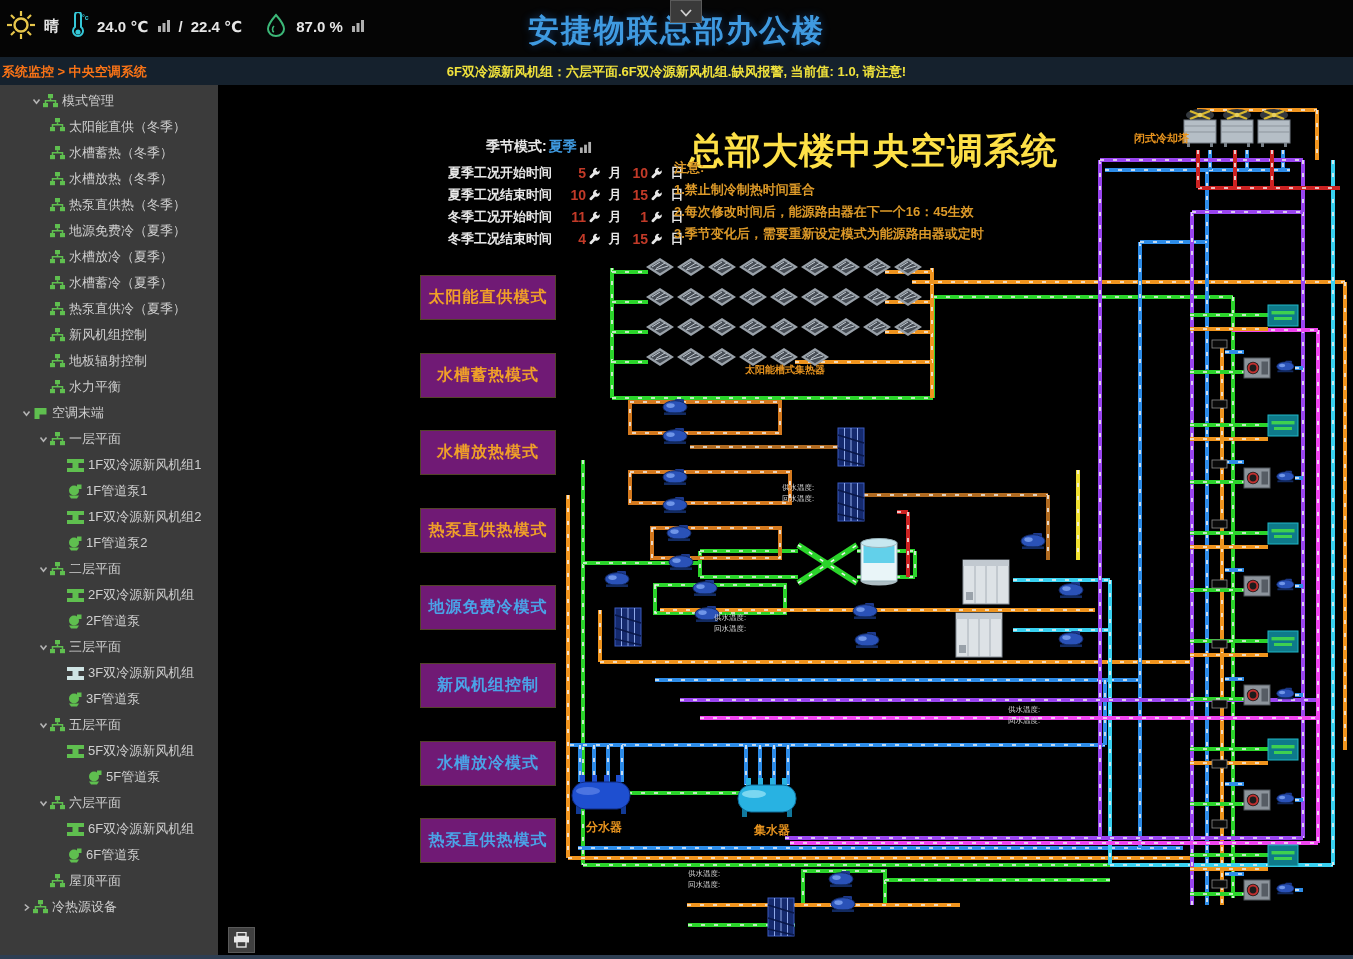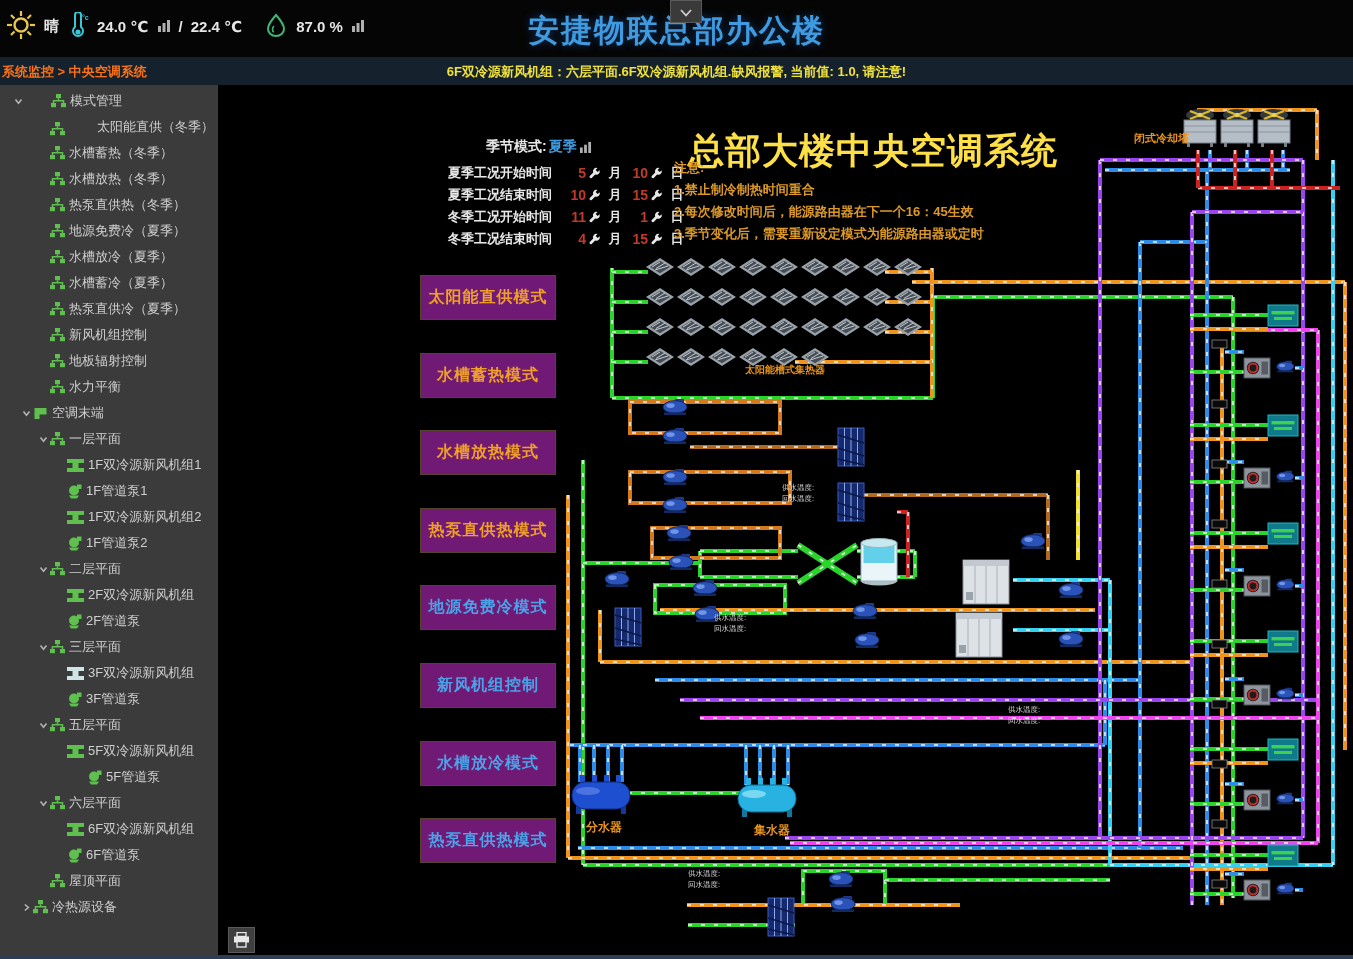--- a/index.html
+++ b/index.html
@@ -115,41 +115,41 @@
       </svg></span>
 </div>
 
 <div id="navbar">
   <div id="alertbar">6F双冷源新风机组：六层平面.6F双冷源新风机组.缺风报警, 当前值: 1.0, 请注意!</div>
   <div id="breadcrumb">系统监控 &gt; 中央空调系统</div>
 </div>
 
 <div id="sidebar">
   <div id="tree" style="padding-top:3px">
-      <div class="tree-row" style="padding-left: 12px; gap: 26px;">
+      <div class="tree-row" style="padding-left: 30px;">
         <span class="tree-chev">
           <svg width="9" height="9" viewBox="0 0 9 9">
             <path d="M1.5,2.5 L4.5,6.2 L7.5,2.5" stroke="#b4b4b4" stroke-width="1.6" fill="none"></path>
           </svg>
         </span>
         <span style="display: flex; align-items: center;">
           <span class="tree-icon">
             <svg width="15" height="14" viewBox="0 0 15 14">
               <rect x="5" y="0" width="5" height="4.2" fill="#5fbf4f"></rect>
               <rect x="0" y="9" width="5" height="4.2" fill="#5fbf4f"></rect>
               <rect x="10" y="9" width="5" height="4.2" fill="#5fbf4f"></rect>
               <path d="M7.5,4.2 V6.8 M2.5,9 V6.8 H12.5 V9" stroke="#5fbf4f" fill="none" stroke-width="1.5"></path>
             </svg>
           </span>
           <span class="tree-label">模式管理</span>
         </span>
       </div>
       <div class="tree-row" style="padding-left: 37px;">
         <span class="tree-chev"></span>
-        <span style="display: flex; align-items: flex-end; gap: 28px;">
+        <span style="display: flex; align-items: flex-start;">
           <span class="tree-icon">
             <svg width="15" height="14" viewBox="0 0 15 14">
               <rect x="5" y="0" width="5" height="4.2" fill="#5fbf4f"></rect>
               <rect x="0" y="9" width="5" height="4.2" fill="#5fbf4f"></rect>
               <rect x="10" y="9" width="5" height="4.2" fill="#5fbf4f"></rect>
               <path d="M7.5,4.2 V6.8 M2.5,9 V6.8 H12.5 V9" stroke="#5fbf4f" fill="none" stroke-width="1.5"></path>
             </svg>
           </span>
           <span class="tree-label">太阳能直供（冬季）</span>
         </span>

